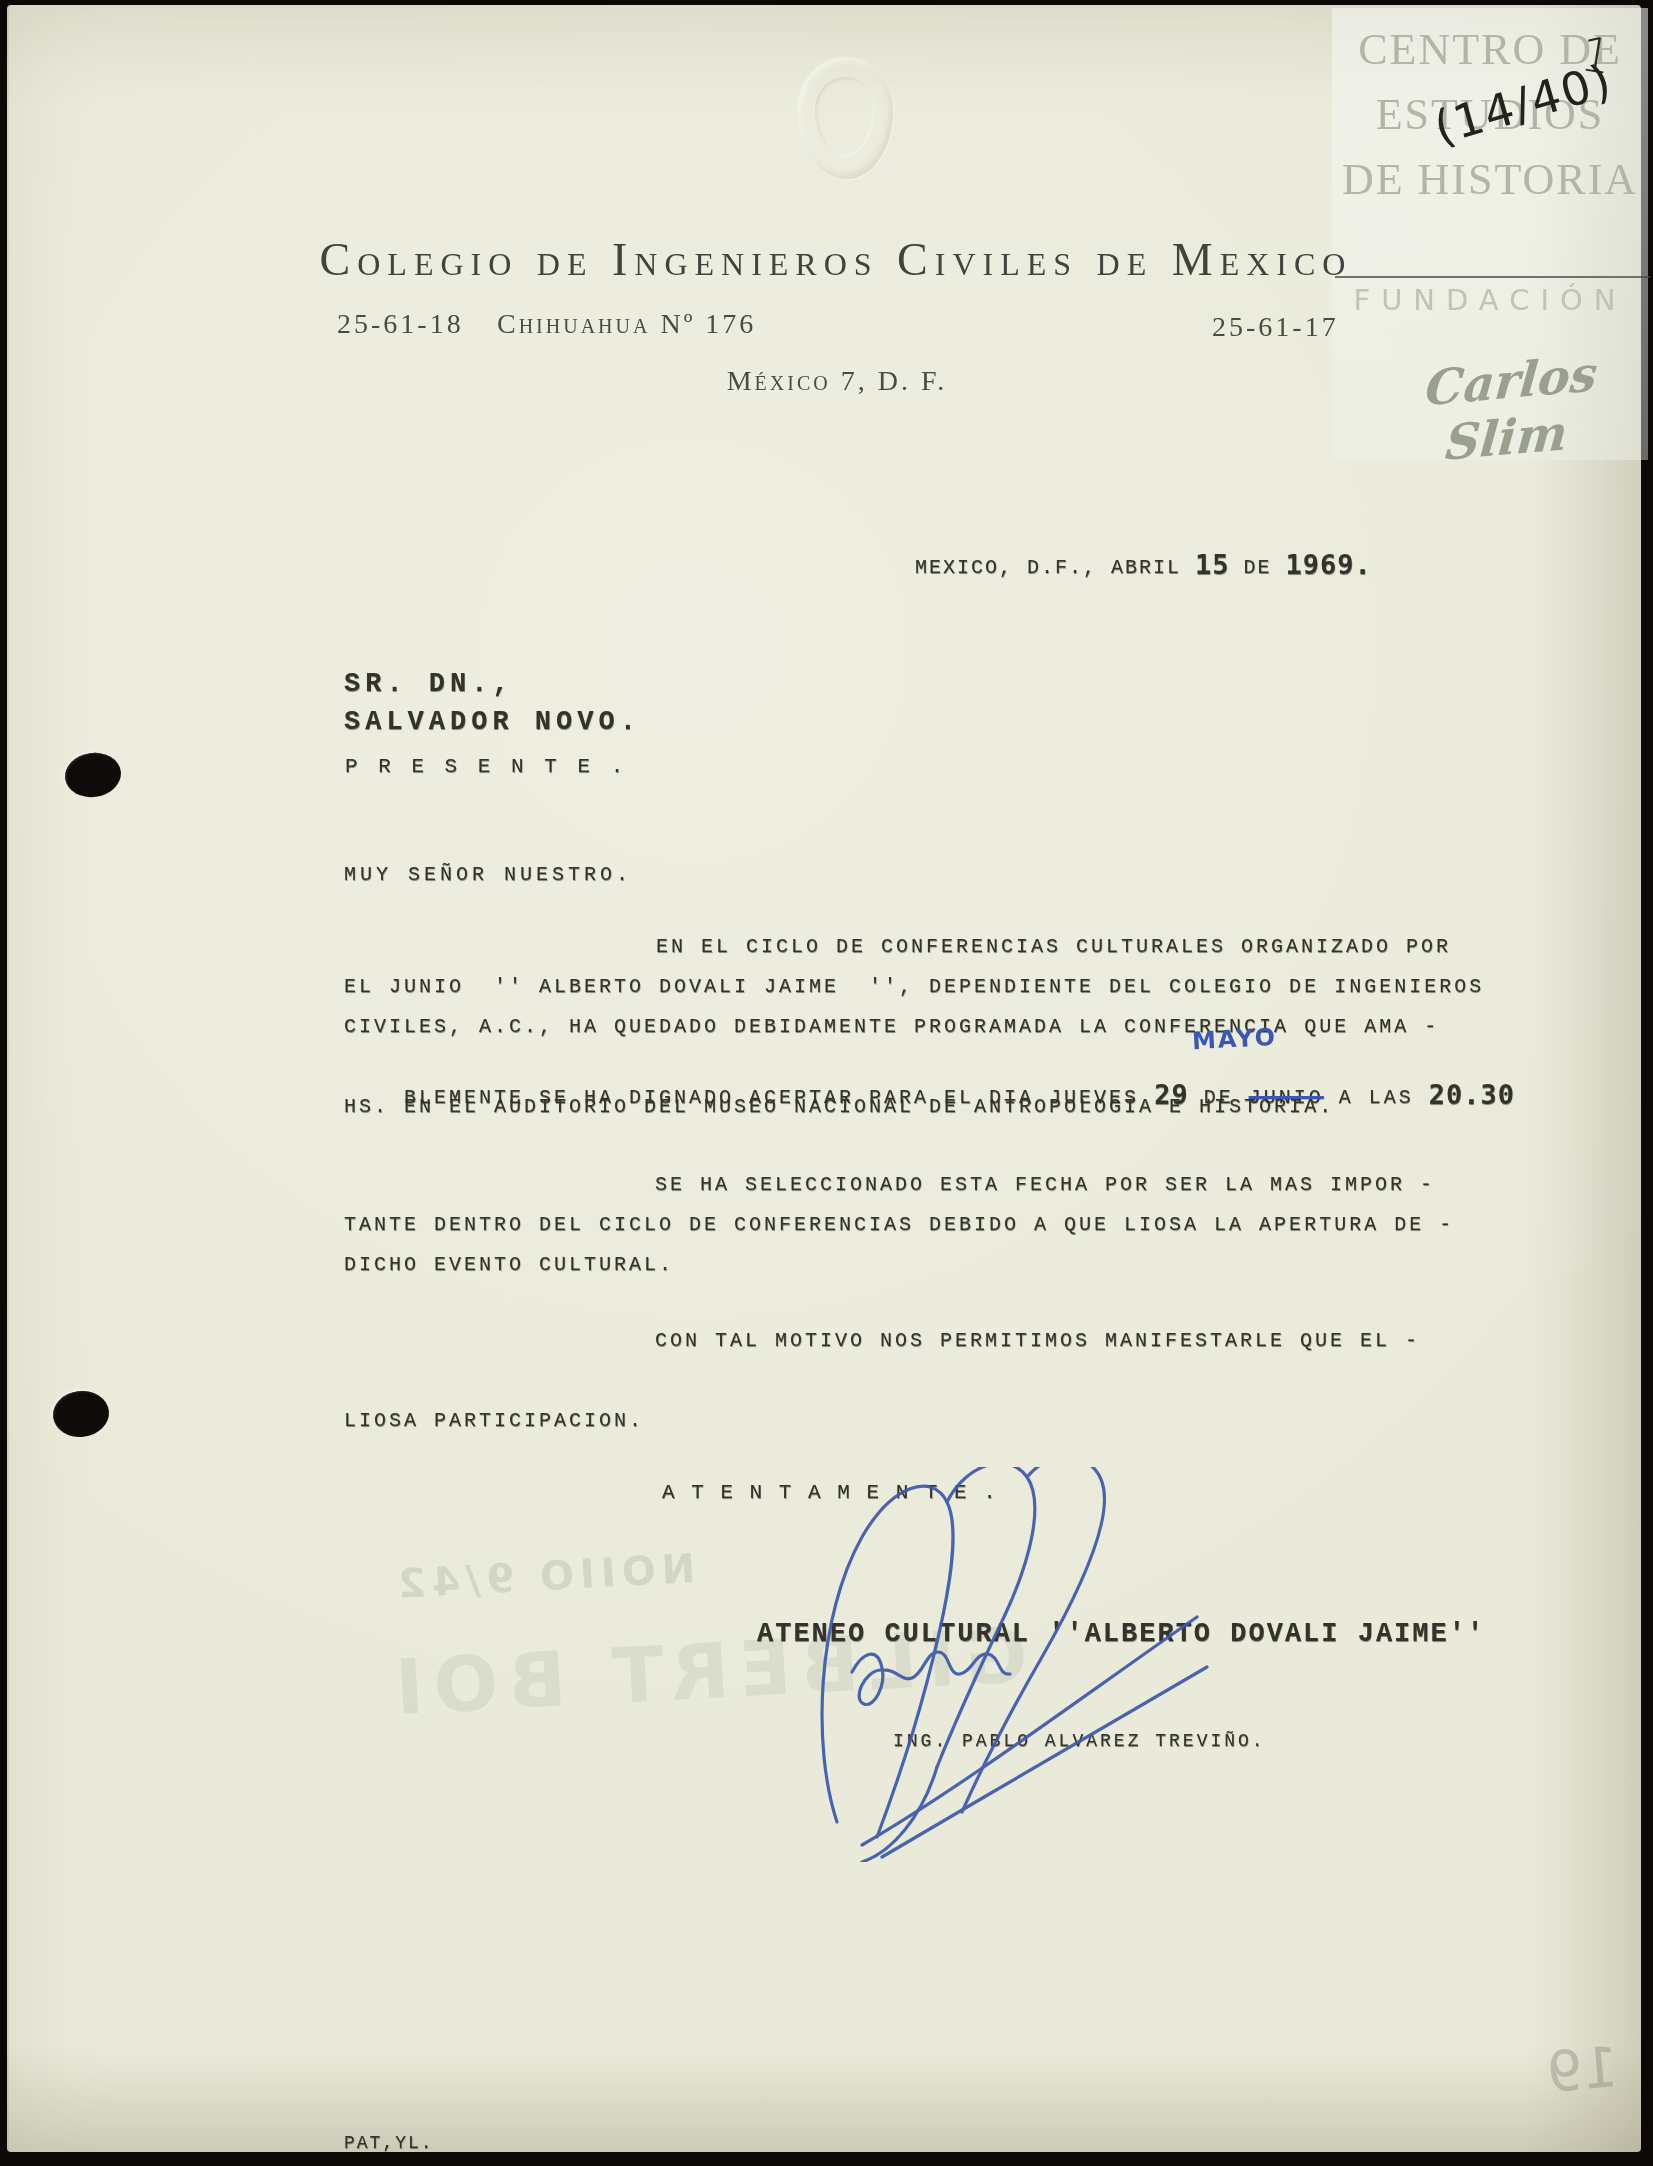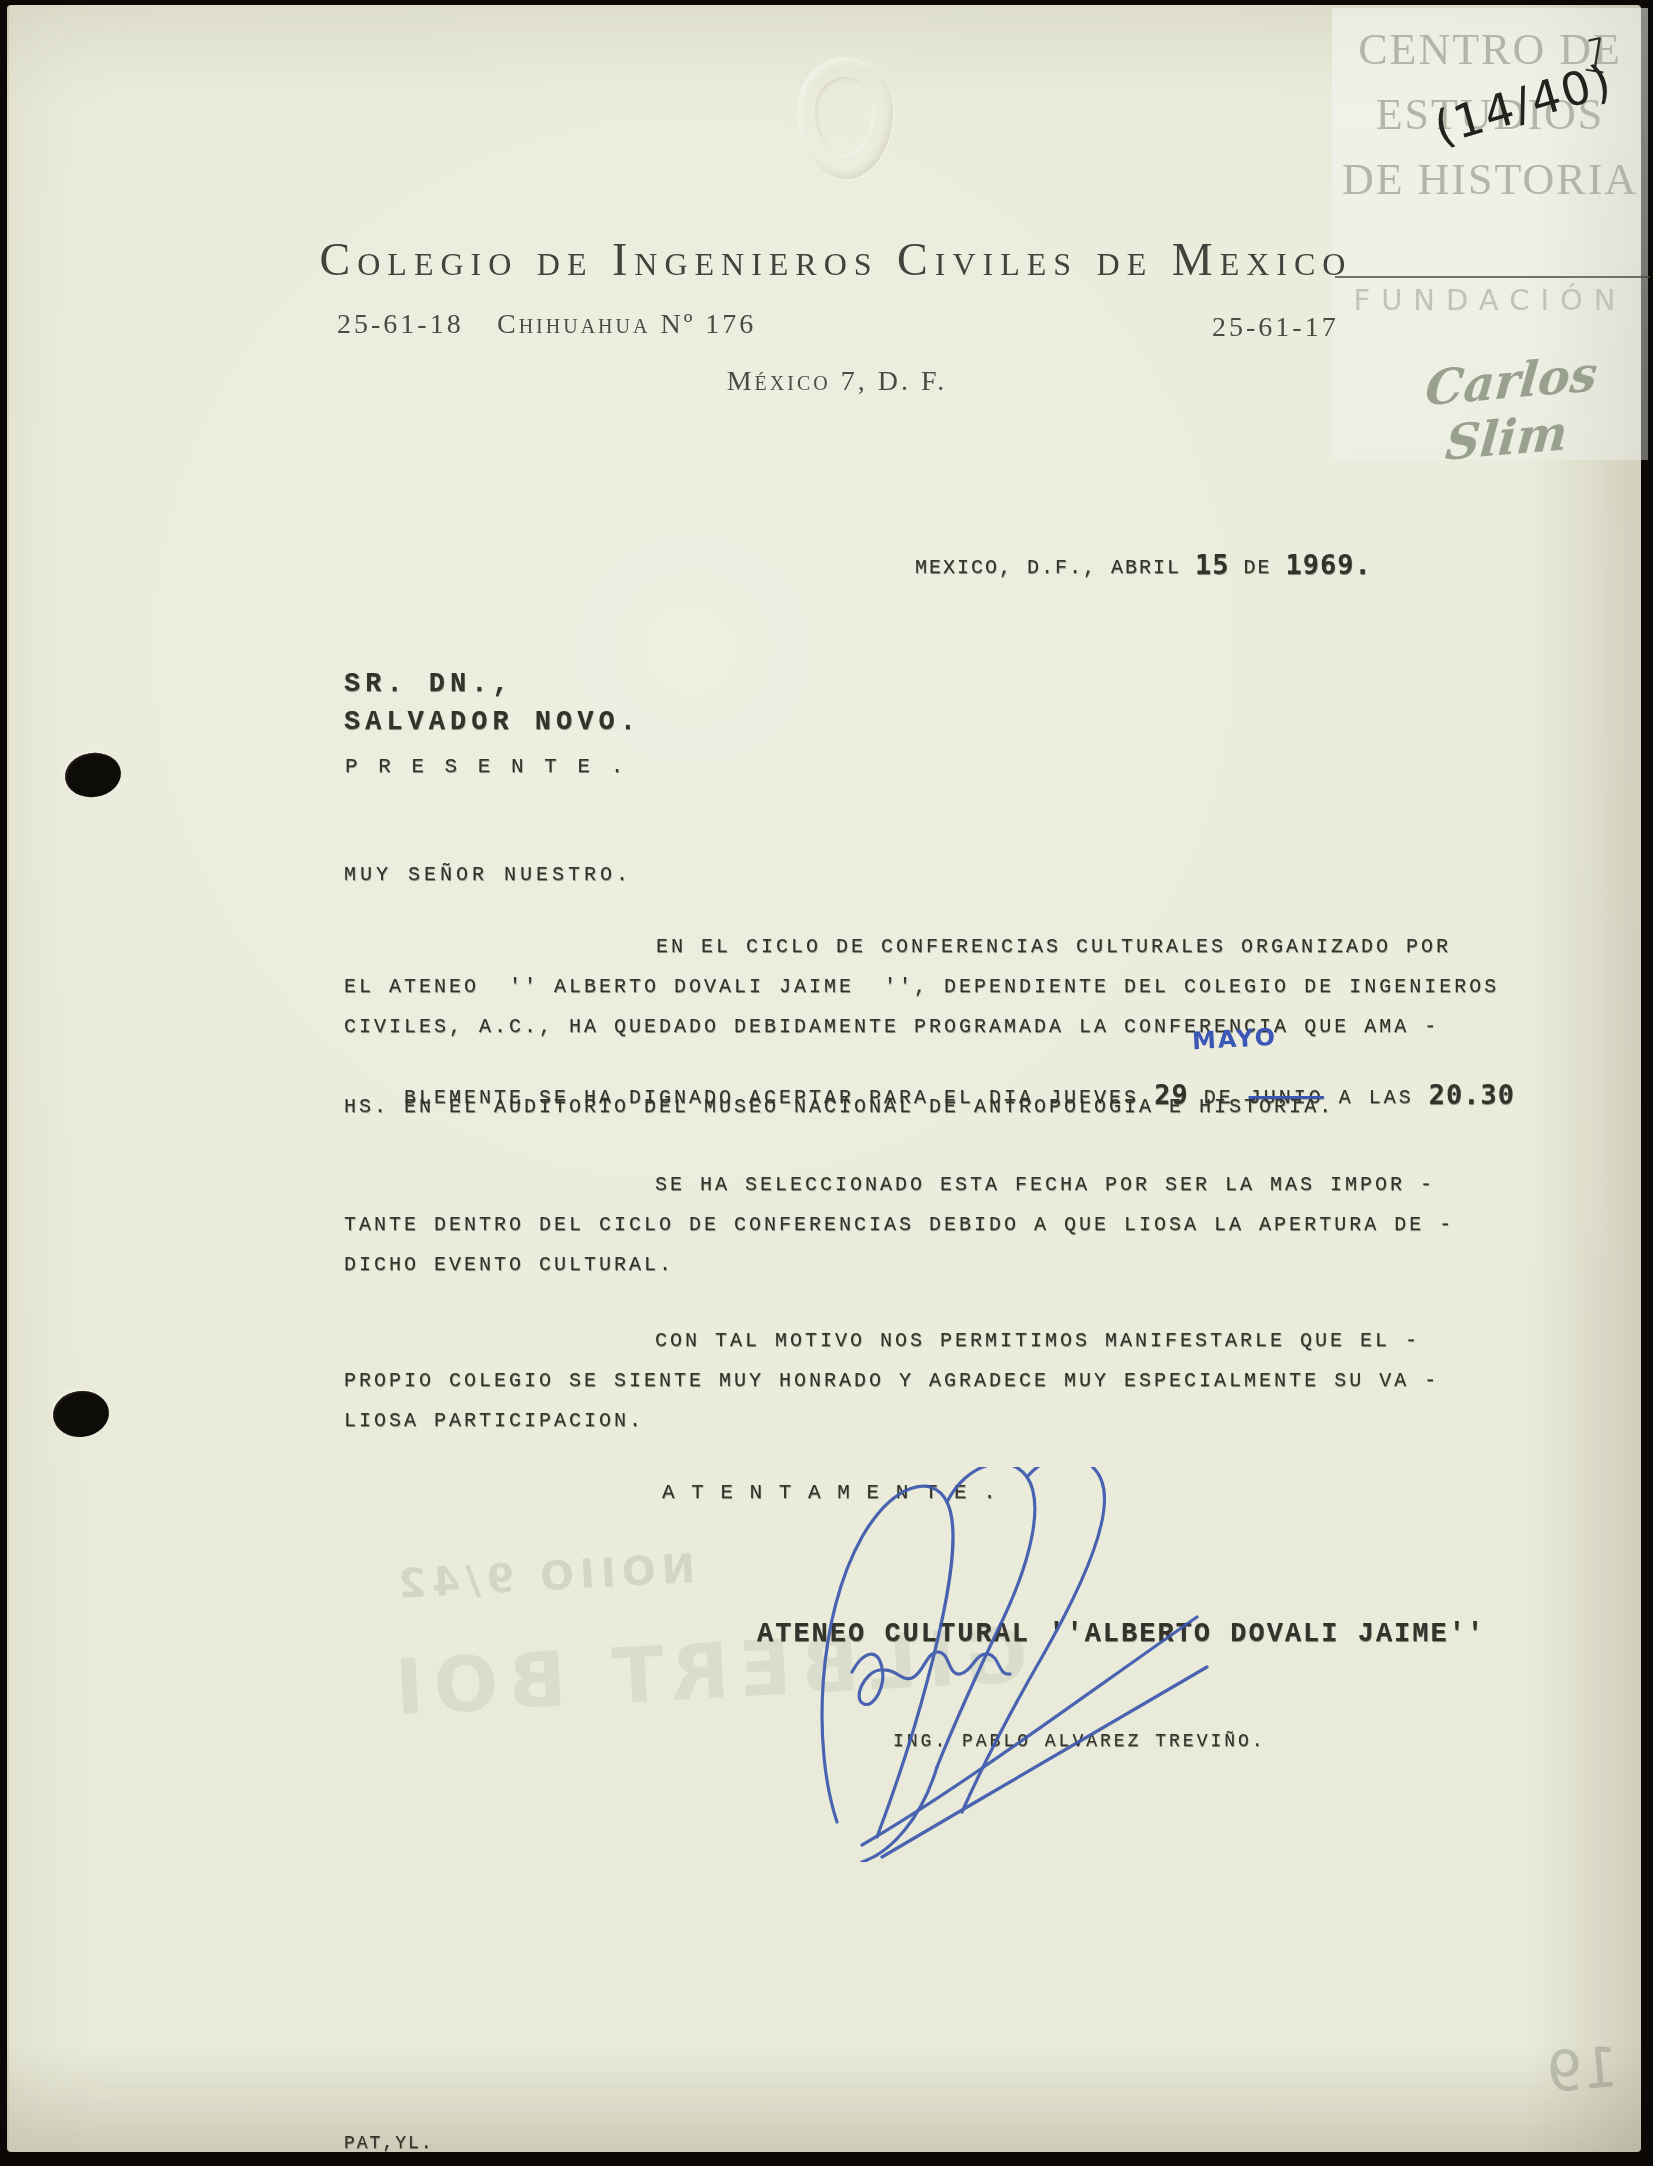--- a/index.html
+++ b/index.html
@@ -124,34 +124,33 @@
     <span>MEXICO, D.F., ABRIL </span><span class="num-lg">15</span><span> DE </span><span class="num-lg">1969.</span>
   </div>
 
   <div class="tw tw-lg" style="left:337px; top:664px;">SR. DN.,</div>
   <div class="tw tw-lg" style="left:337px; top:702px;">SALVADOR NOVO.</div>
   <div class="tw" style="left:338px; top:750px; font-size:21px; letter-spacing:4px;">P R E S E N T E .</div>
 
   <div class="tw" style="left:337px; top:858px; letter-spacing:4px;">MUY SEÑOR NUESTRO.</div>
 
   <div class="tw" style="left:649px; top:930px;">EN EL CICLO DE CONFERENCIAS CULTURALES ORGANIZADO POR</div>
-  <div class="tw" style="left:337px; top:970px;">EL ATENEO  '' ALBERTO DOVALI JAIME  '', DEPENDIENTE DEL COLEGIO DE INGENIEROS</div>
+  <div class="tw" style="left:337px; top:970px;">EL JUNIO  '' ALBERTO DOVALI JAIME  '', DEPENDIENTE DEL COLEGIO DE INGENIEROS</div>
   <div class="tw" style="left:337px; top:1010px;">CIVILES, A.C., HA QUEDADO DEBIDAMENTE PROGRAMADA LA CONFERENCIA QUE AMA -</div>
   <div class="tw" style="left:337px; top:1050px;">
     <span>BLEMENTE SE HA DIGNADO ACEPTAR PARA EL DIA JUEVES </span><span class="num-lg">29</span><span> DE </span><span class="strike">JUNIO</span><span> A LAS </span><span class="num-lg">20.30</span>
   </div>
   <div class="mayo">MAYO</div>
   <div class="tw" style="left:337px; top:1090px;">HS. EN EL AUDITORIO DEL MUSEO NACIONAL DE ANTROPOLOGIA E HISTORIA.</div>
 
   <div class="tw" style="left:648px; top:1168px;">SE HA SELECCIONADO ESTA FECHA POR SER LA MAS IMPOR -</div>
   <div class="tw" style="left:337px; top:1208px;">TANTE DENTRO DEL CICLO DE CONFERENCIAS DEBIDO A QUE LIOSA LA APERTURA DE -</div>
   <div class="tw" style="left:337px; top:1248px;">DICHO EVENTO CULTURAL.</div>
 
   <div class="tw" style="left:648px; top:1324px;">CON TAL MOTIVO NOS PERMITIMOS MANIFESTARLE QUE EL -</div>
-  <div class="tw" style="left:337px; top:1364px;">PROPIO COLEGIO SE SIENTE MUY HONRADO Y AGRADECE MUY ESPECIALMENTE SU VA -</div>
   <div class="tw" style="left:337px; top:1404px;">LIOSA PARTICIPACION.</div>
 
   <div class="tw" style="left:655px; top:1476px; font-size:21px; letter-spacing:2px;">A T E N T A M E N T E .</div>
 
   <div class="tw" style="left:750px; top:1614px; font-size:27px; font-weight:bold; letter-spacing:2px;">ATENEO CULTURAL ''ALBERTO DOVALI JAIME''</div>
   <div class="tw tw-sm" style="left:886px; top:1726px;">ING. PABLO ALVAREZ TREVIÑO.</div>
 
   <div class="sig">
     <svg width="470" height="395" viewBox="0 0 470 395" xmlns="http://www.w3.org/2000/svg">
       <g fill="none" stroke="#3c58ae" stroke-width="3.2" stroke-linecap="round" opacity="0.92">

